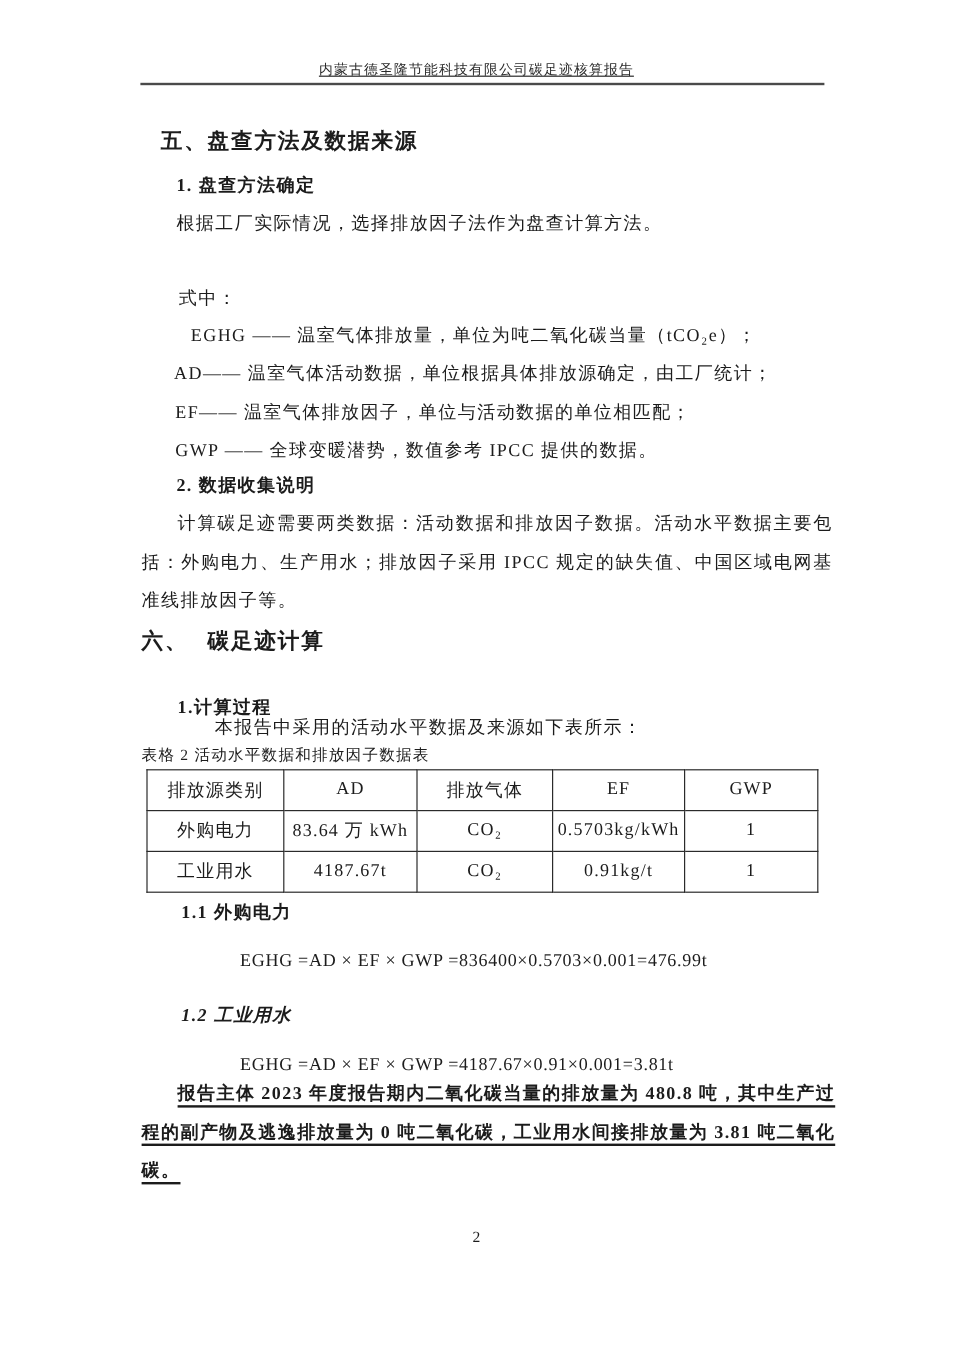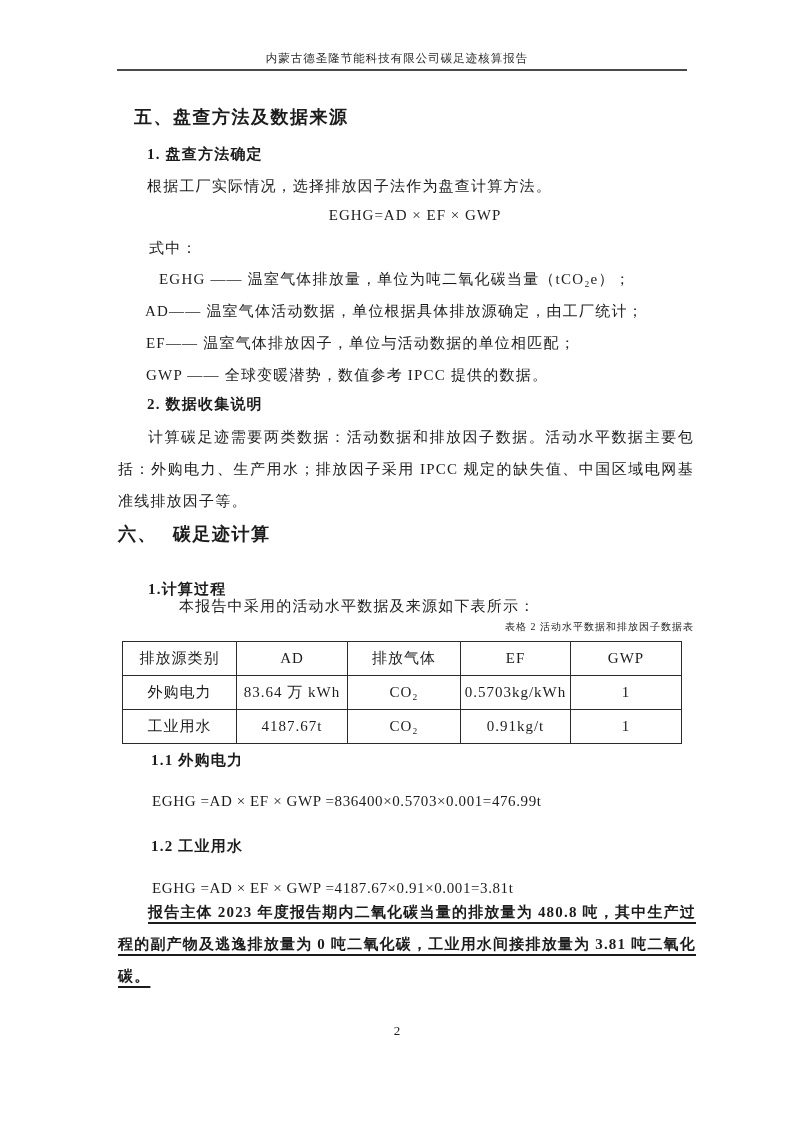--- a/index.html
+++ b/index.html
@@ -13,20 +13,21 @@
     overflow: hidden;
   }
   .abs { position: absolute; }
 
   .doc-header {
     top: 51px; left: 0; width: 794px;
     text-align: center;
     font-size: 11.5px;
     letter-spacing: 1px;
     color: #2a2a2a;
+    text-decoration: underline;
   }
   .header-rule {
     top: 69px; left: 117px; width: 570px; height: 2px;
     background: #4a4a4a;
   }
 
   .sec-heading {
     font-size: 18px;
     font-weight: bold;
     letter-spacing: 1.5px;
@@ -43,20 +44,21 @@
 
   .body-line {
     font-size: 15px;
     letter-spacing: 1.2px;
     white-space: nowrap;
   }
   .formula-line {
     font-size: 15px;
     letter-spacing: 0.6px;
     white-space: nowrap;
+    margin-left: 48px;
   }
   .centered-formula {
     top: 207px; left: 118px; width: 576px;
     padding-left: 18px;
     box-sizing: border-box;
     text-align: center;
     font-size: 15px;
     letter-spacing: 1px;
     white-space: nowrap;
   }
@@ -65,22 +67,22 @@
     font-size: 15px;
     letter-spacing: 1.2px;
     line-height: 32px;
     text-align: justify;
     text-indent: 30px;
   }
   .para-collection { top: 421px; left: 118px; width: 576px; }
 
   .table-caption {
     top: 620px; left: 118px; width: 576px;
-    text-align: right;
-    font-size: 10px;
+    text-align: left;
+    font-size: 13px;
     letter-spacing: 1px;
   }
   table.data-table {
     top: 641px; left: 122px;
     position: absolute;
     border-collapse: collapse;
     table-layout: fixed;
     width: 559px;
     font-size: 15px;
     padding-left: 36px;
@@ -126,21 +128,20 @@
   <div class="abs header-rule"></div>
 
   <div class="abs sec-heading" style="top:105px; left:118px;text-align:right;">
     <span class="sec-num">五、</span><span>盘查方法及数据来源</span>
   </div>
 
   <div class="abs sub-heading" style="top:145px; left:147px;">1. 盘查方法确定</div>
 
   <div class="abs body-line" style="top:177px; left:147px;">根据工厂实际情况，选择排放因子法作为盘查计算方法。</div>
 
-  <div class="abs centered-formula">EGHG=AD × EF × GWP</div>
 
   <div class="abs body-line" style="top:239px; left:149px;">式中：</div>
 
   <div class="abs body-line" style="top:270px; left:159px;">EGHG —— 温室气体排放量，单位为吨二氧化碳当量（tCO₂e）；</div>
   <div class="abs body-line" style="top:302px; left:145px;">AD—— 温室气体活动数据，单位根据具体排放源确定，由工厂统计；</div>
   <div class="abs body-line" style="top:334px; left:146px;">EF—— 温室气体排放因子，单位与活动数据的单位相匹配；</div>
   <div class="abs body-line" style="top:366px; left:146px;">GWP —— 全球变暖潜势，数值参考 IPCC 提供的数据。</div>
 
   <div class="abs sub-heading" style="top:395px; left:147px;">2. 数据收集说明</div>
 
@@ -186,21 +187,21 @@
         <td>0.91kg/t</td>
         <td>1</td>
       </tr>
     </tbody>
   </table>
 
   <div class="abs sub-heading" style="top:751px; left:151px;">1.1 外购电力</div>
 
   <div class="abs formula-line" style="top:793px; left:152px;">EGHG =AD × EF × GWP =836400×0.5703×0.001=476.99t</div>
 
-  <div class="abs sub-heading" style="top:837px; left:151px;">1.2 工业用水</div>
+  <div class="abs sub-heading" style="top:837px; left:151px;font-style:italic;">1.2 工业用水</div>
 
   <div class="abs formula-line" style="top:880px; left:152px;">EGHG =AD × EF × GWP =4187.67×0.91×0.001=3.81t</div>
 
   <div class="abs conclusion">报告主体 2023 年度报告期内二氧化碳当量的排放量为 480.8 吨，其中生产过程的副产物及逃逸排放量为 0 吨二氧化碳，工业用水间接排放量为 3.81 吨二氧化碳。</div>
 
   <div class="abs page-number">2</div>
 
 </div>
 
 </body></html>

